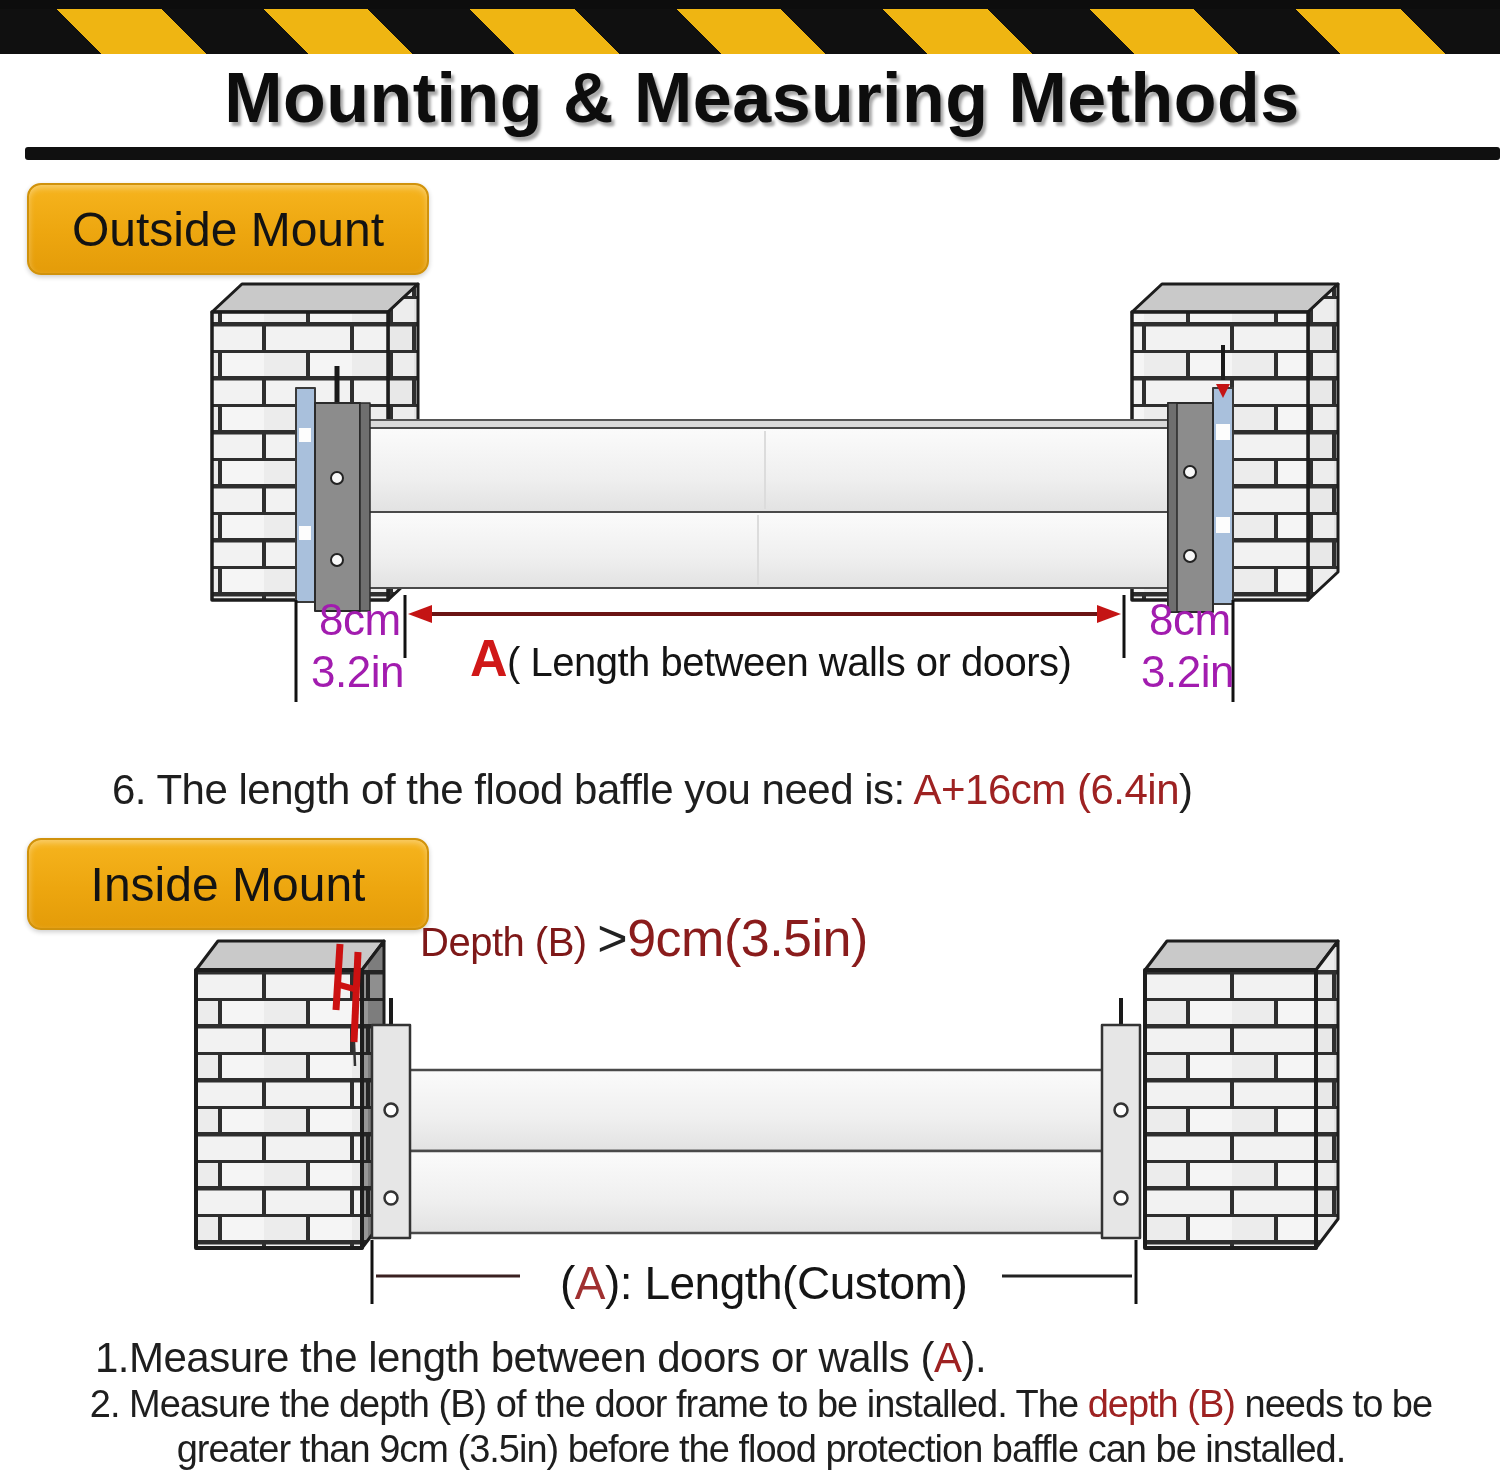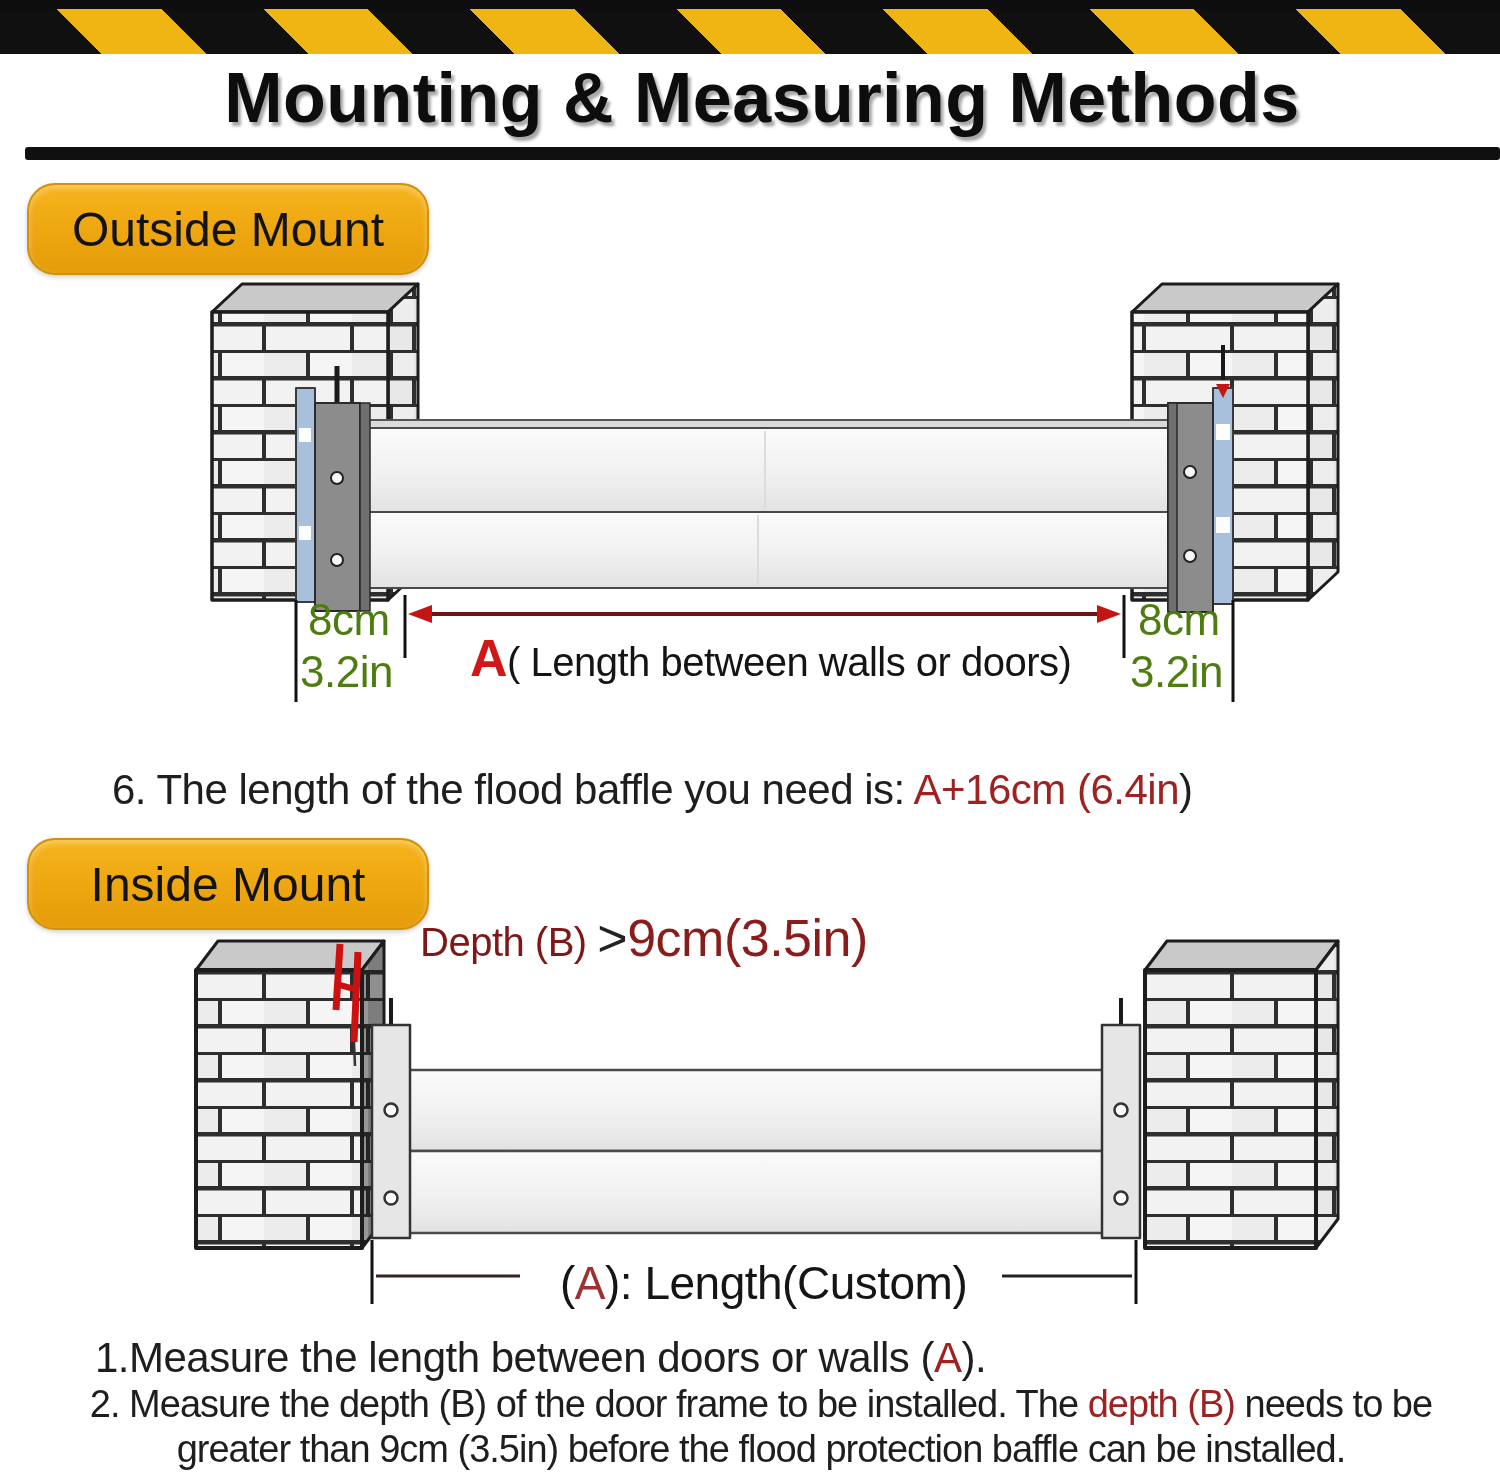--- a/index.html
+++ b/index.html
@@ -33,36 +33,36 @@
   .title-bar {
     top: 147px; left: 25px; width: 1475px; height: 13px;
     background: #101010; border-radius: 3px;
   }
 
   
   .badge {
     left: 27px; width: 402px; height: 92px;
     background: linear-gradient(180deg, #f6b41e 0%, #eda60f 55%, #e49c09 100%);
     border: 2px solid #d0920c;
-    border-radius: 28px;
+    border-radius: 14px;
     display: flex; align-items: center; justify-content: center;
     font-size: 48px; color: #131313; letter-spacing: 0;
     box-shadow: inset 0 3px 6px rgba(255,255,255,0.35), 0 2px 5px rgba(0,0,0,0.2);
     box-sizing: border-box;
   }
   .badge-outside { top: 183px; }
   .badge-inside  { top: 838px; }
 
   
   .diagram-svg { top: 0; left: 0; width: 1500px; height: 1475px; pointer-events: none; }
 
   
   .dim {
-    font-size: 44px; line-height: 52px; color: #4d7c0f;
-    letter-spacing: -0.5px; white-space: nowrap;
+    font-size: 44px; line-height: 52px; color: #a21caf;
+    letter-spacing: -0.5px; white-space: nowrap; margin-left: 11px;
   }
   .span-label { font-size: 40px; color: #141414; letter-spacing: -0.5px; white-space: nowrap; }
   .span-label .big-a { font-size: 52px; font-weight: bold; color: #d01818; }
 
   .step-line { font-size: 42px; color: #1e1e1e; letter-spacing: -0.5px; white-space: nowrap; }
   .em-red { color: #9e2222; }
 
   .depth-label { font-size: 52px; color: #8a1c1c; white-space: nowrap; letter-spacing: -0.5px; }
   .depth-label .depth-name { font-size: 40px; color: #7e1818; }
   .depth-label .depth-op   { color: #222222; }

